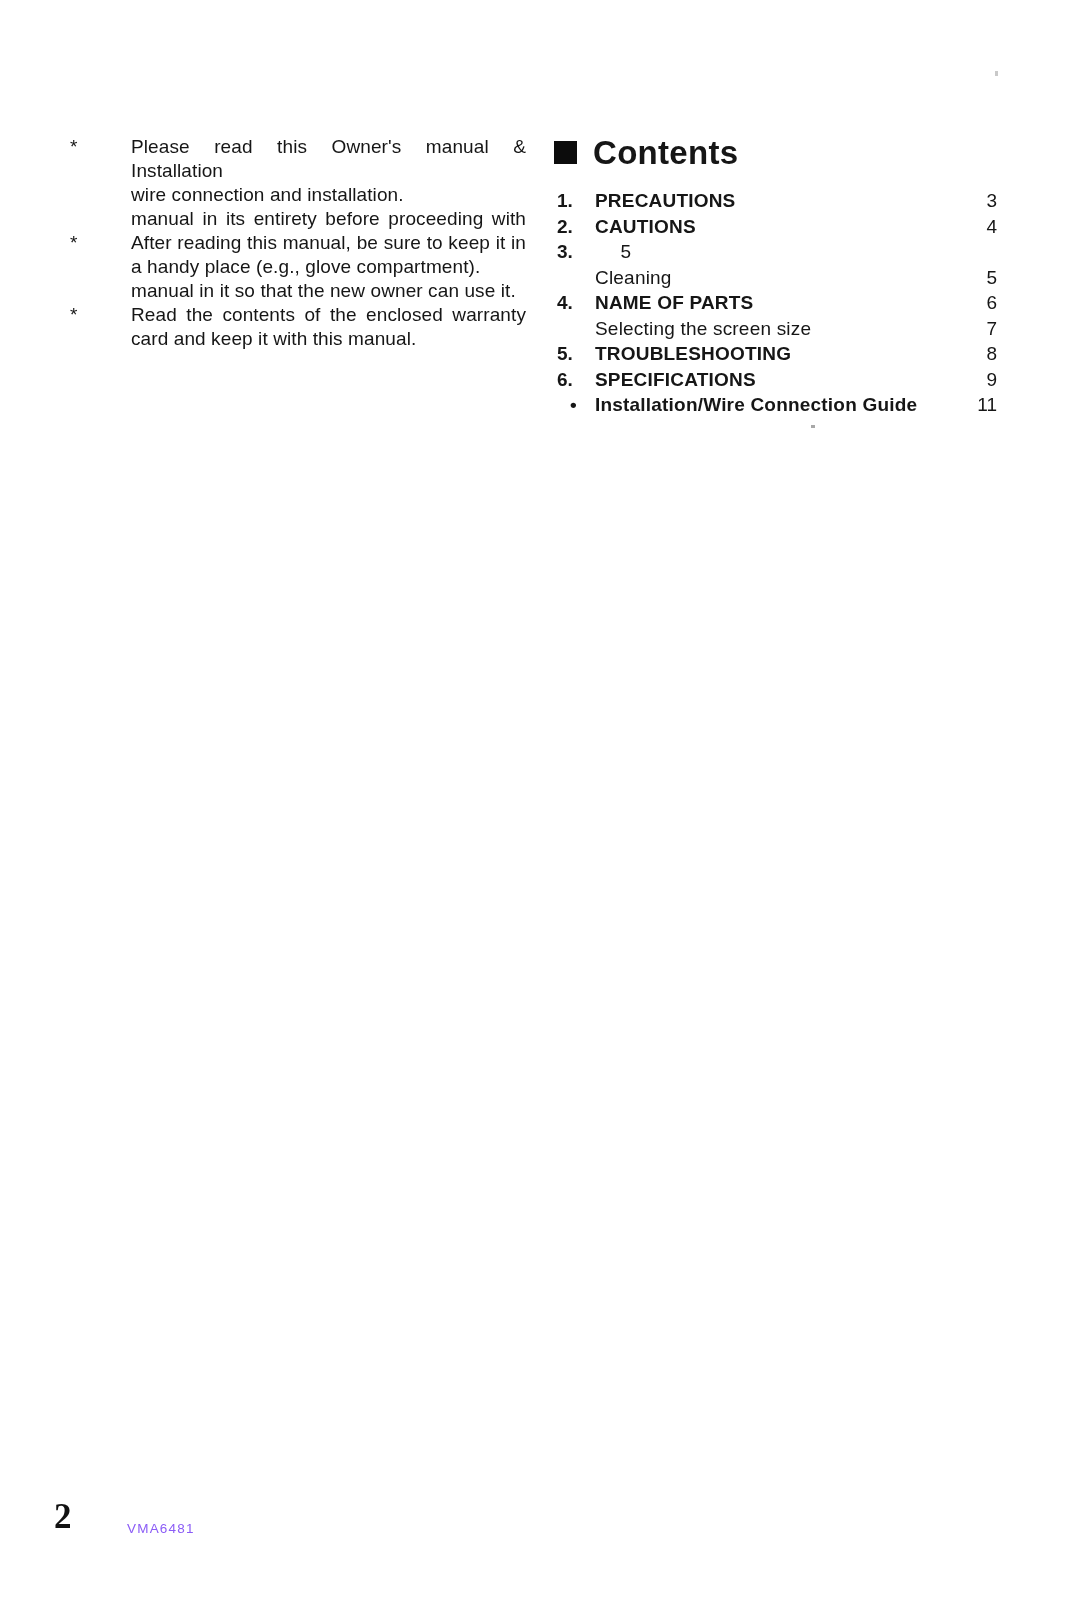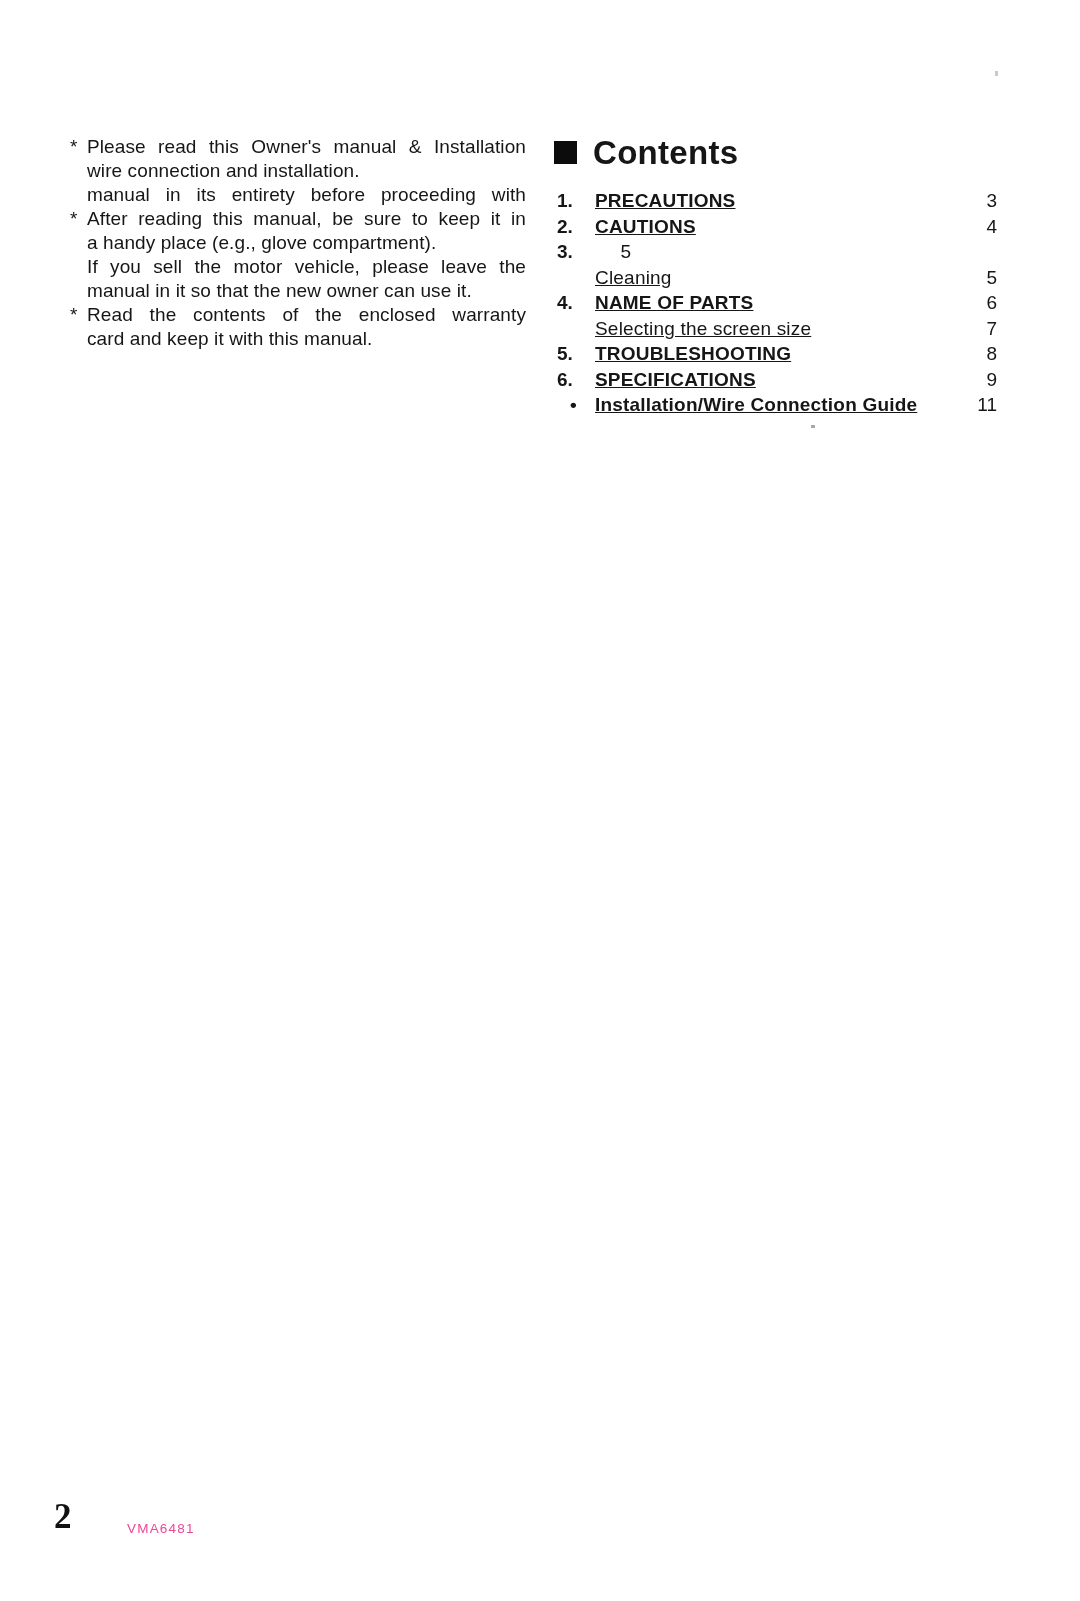--- a/index.html
+++ b/index.html
@@ -39,20 +39,21 @@
     flex: 0 0 17px;
     width: 17px;
   }
   .note .note-lines {
     flex: 1;
     min-width: 0;
   }
   .note .line {
     white-space: nowrap;
     overflow: visible;
+    margin-left: 44px;
   }
   .note .line.just {
     white-space: normal;
     text-align: justify;
     text-align-last: justify;
   }
 
   
   .contents-heading {
     position: absolute;
@@ -93,21 +94,20 @@
     width: 38px;
     font-weight: bold;
   }
   .toc-row .num.bullet {
     padding-left: 13px;
     box-sizing: border-box;
   }
   .toc-row .ttl {
     flex: 1;
     letter-spacing: 0.2px;
-    text-decoration: underline;
   }
   .toc-row .ttl.b {
     font-weight: bold;
   }
   .toc-row .pg {
     flex: 0 0 36px;
     text-align: right;
     font-weight: normal;
   }
 
@@ -120,21 +120,21 @@
     font-size: 35px;
     font-weight: bold;
     color: #111;
   }
   .doccode {
     position: absolute;
     left: 127px;
     top: 1521px;
     font-size: 13.5px;
     letter-spacing: 1.2px;
-    color: #ec4899;
+    color: #8b5cf6;
   }
 
   
   .speck-1 {
     position: absolute;
     left: 995px;
     top: 71px;
     width: 3px;
     height: 5px;
     background: #c9c9c9;
@@ -162,21 +162,20 @@
         <div class="line">wire connection and installation.</div>
         <div class="line just">manual in its entirety before proceeding with</div>
       </div>
     </div>
 
     <div class="note">
       <span class="marker">*</span>
       <div class="note-lines">
         <div class="line just">After reading this manual, be sure to keep it in</div>
         <div class="line">a handy place (e.g., glove compartment).</div>
-        <div class="line just">If you sell the motor vehicle, please leave the</div>
         <div class="line">manual in it so that the new owner can use it.</div>
       </div>
     </div>
 
     <div class="note">
       <span class="marker">*</span>
       <div class="note-lines">
         <div class="line just">Read the contents of the enclosed warranty</div>
         <div class="line">card and keep it with this manual.</div>
       </div>

